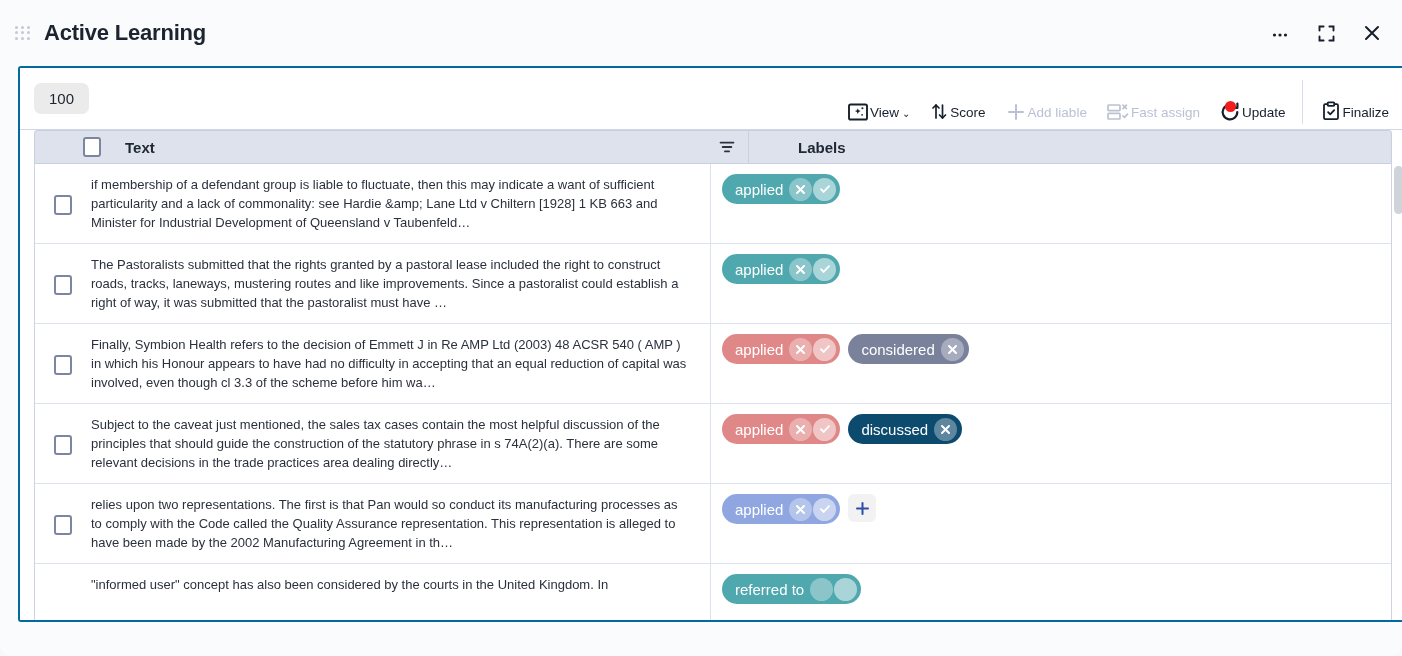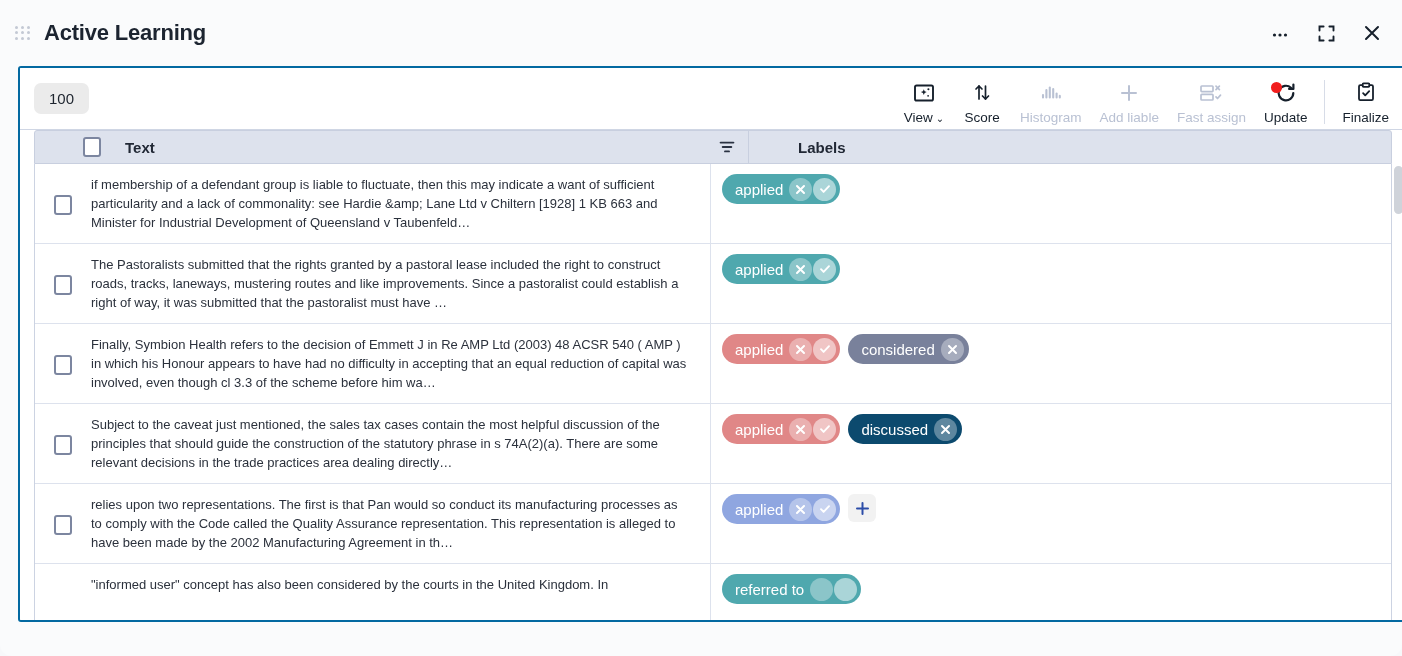--- a/index.html
+++ b/index.html
@@ -98,21 +98,21 @@
   }
   .tool-group {
     margin-left: auto;
     display: flex;
     align-items: flex-end;
     height: 62px;
     padding-bottom: 4px;
   }
   .tool {
     display: flex;
-    flex-direction: column;
+    flex-direction: row;
     align-items: center;
     justify-content: flex-end;
     min-width: 58px;
     padding: 0 9px;
     cursor: pointer;
     color: #16202c;
     position: relative;
   }
   .tool.disabled { color: #b9c1d3; cursor: default; }
   .tool .ticon {
@@ -401,33 +401,20 @@
             <svg width="22" height="24" viewBox="0 0 22 24" fill="none" stroke="currentColor" stroke-width="1.7" stroke-linecap="round" stroke-linejoin="round">
               <path d="M8 18V5"></path>
                 <path d="M5 8l3-3 3 3"></path>
               <path d="M14.5 5v13"></path>
                 <path d="M11.5 15l3 3 3-3"></path>
             </svg>
           </span>
           <span class="tlabel">Score</span>
         </div>
 
-        <div class="tool disabled">
-          <span class="ticon">
-            <svg width="24" height="22" viewBox="0 0 24 22" stroke="currentColor" stroke-width="2.1" stroke-linecap="round">
-              <path d="M4 15.5v-2.5"></path>
-                <path d="M7.4 15.5V8"></path>
-                <path d="M10.8 15.5V5.5"></path>
-                <path d="M14.2 15.5V7"></path>
-                <path d="M17.6 15.5v-4"></path>
-                <path d="M20.8 15.5v-1.6"></path>
-            </svg>
-          </span>
-          <span class="tlabel">Histogram</span>
-        </div>
 
         <div class="tool disabled">
           <span class="ticon">
             <svg width="24" height="24" viewBox="0 0 24 24" stroke="currentColor" stroke-width="2" stroke-linecap="round">
               <path d="M12 5v14M5 12h14"></path>
             </svg>
           </span>
           <span class="tlabel">Add liable</span>
         </div>
 

